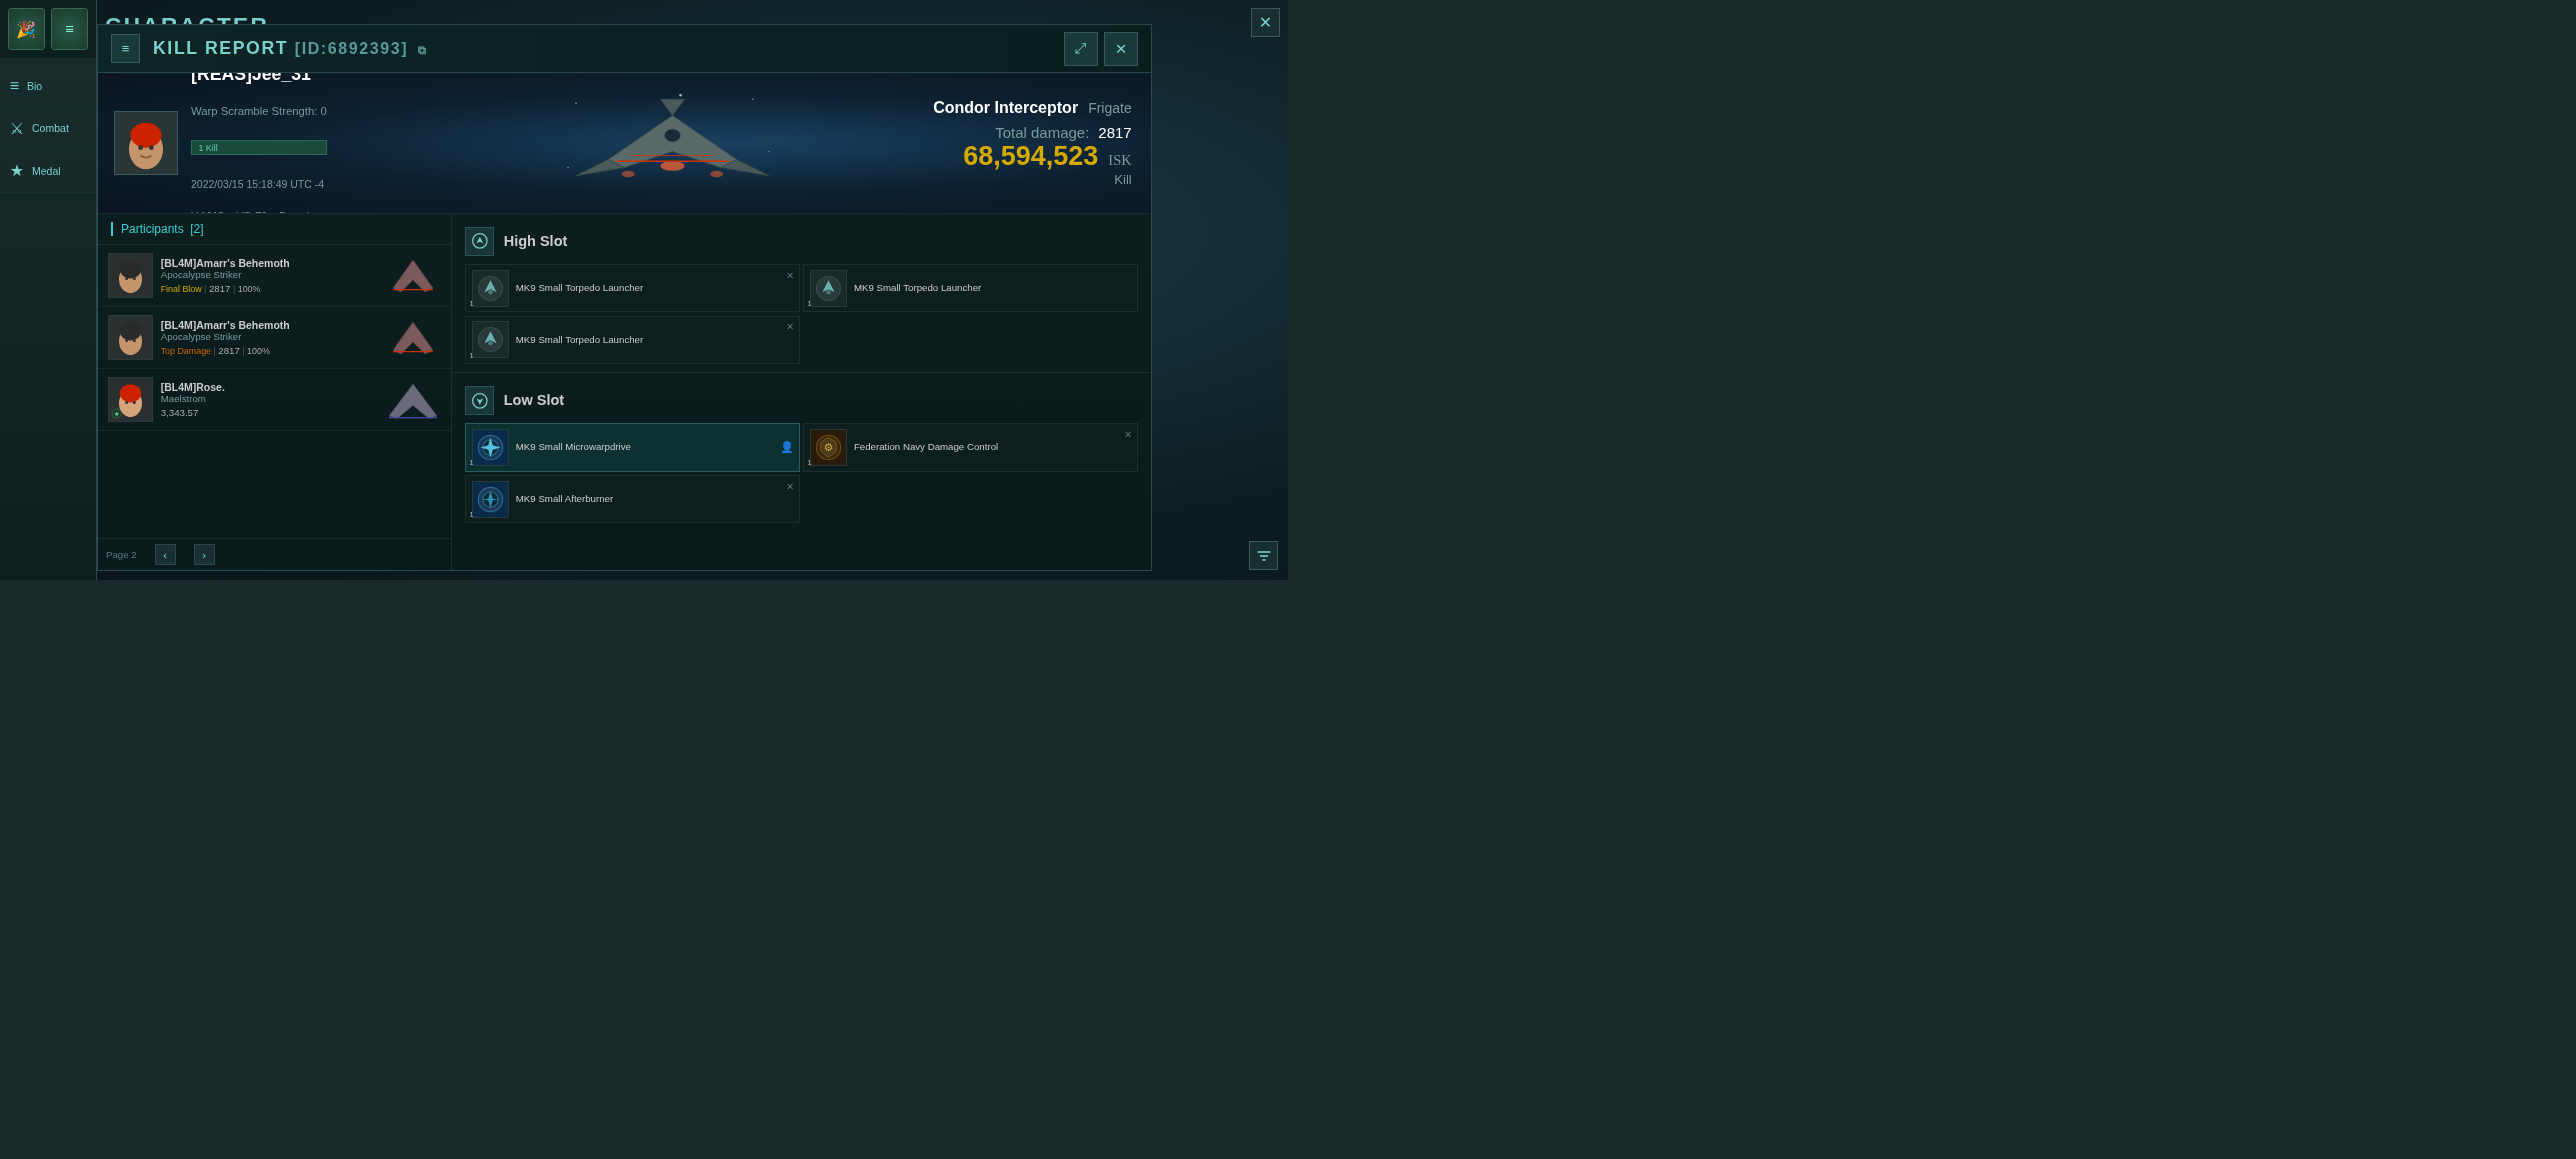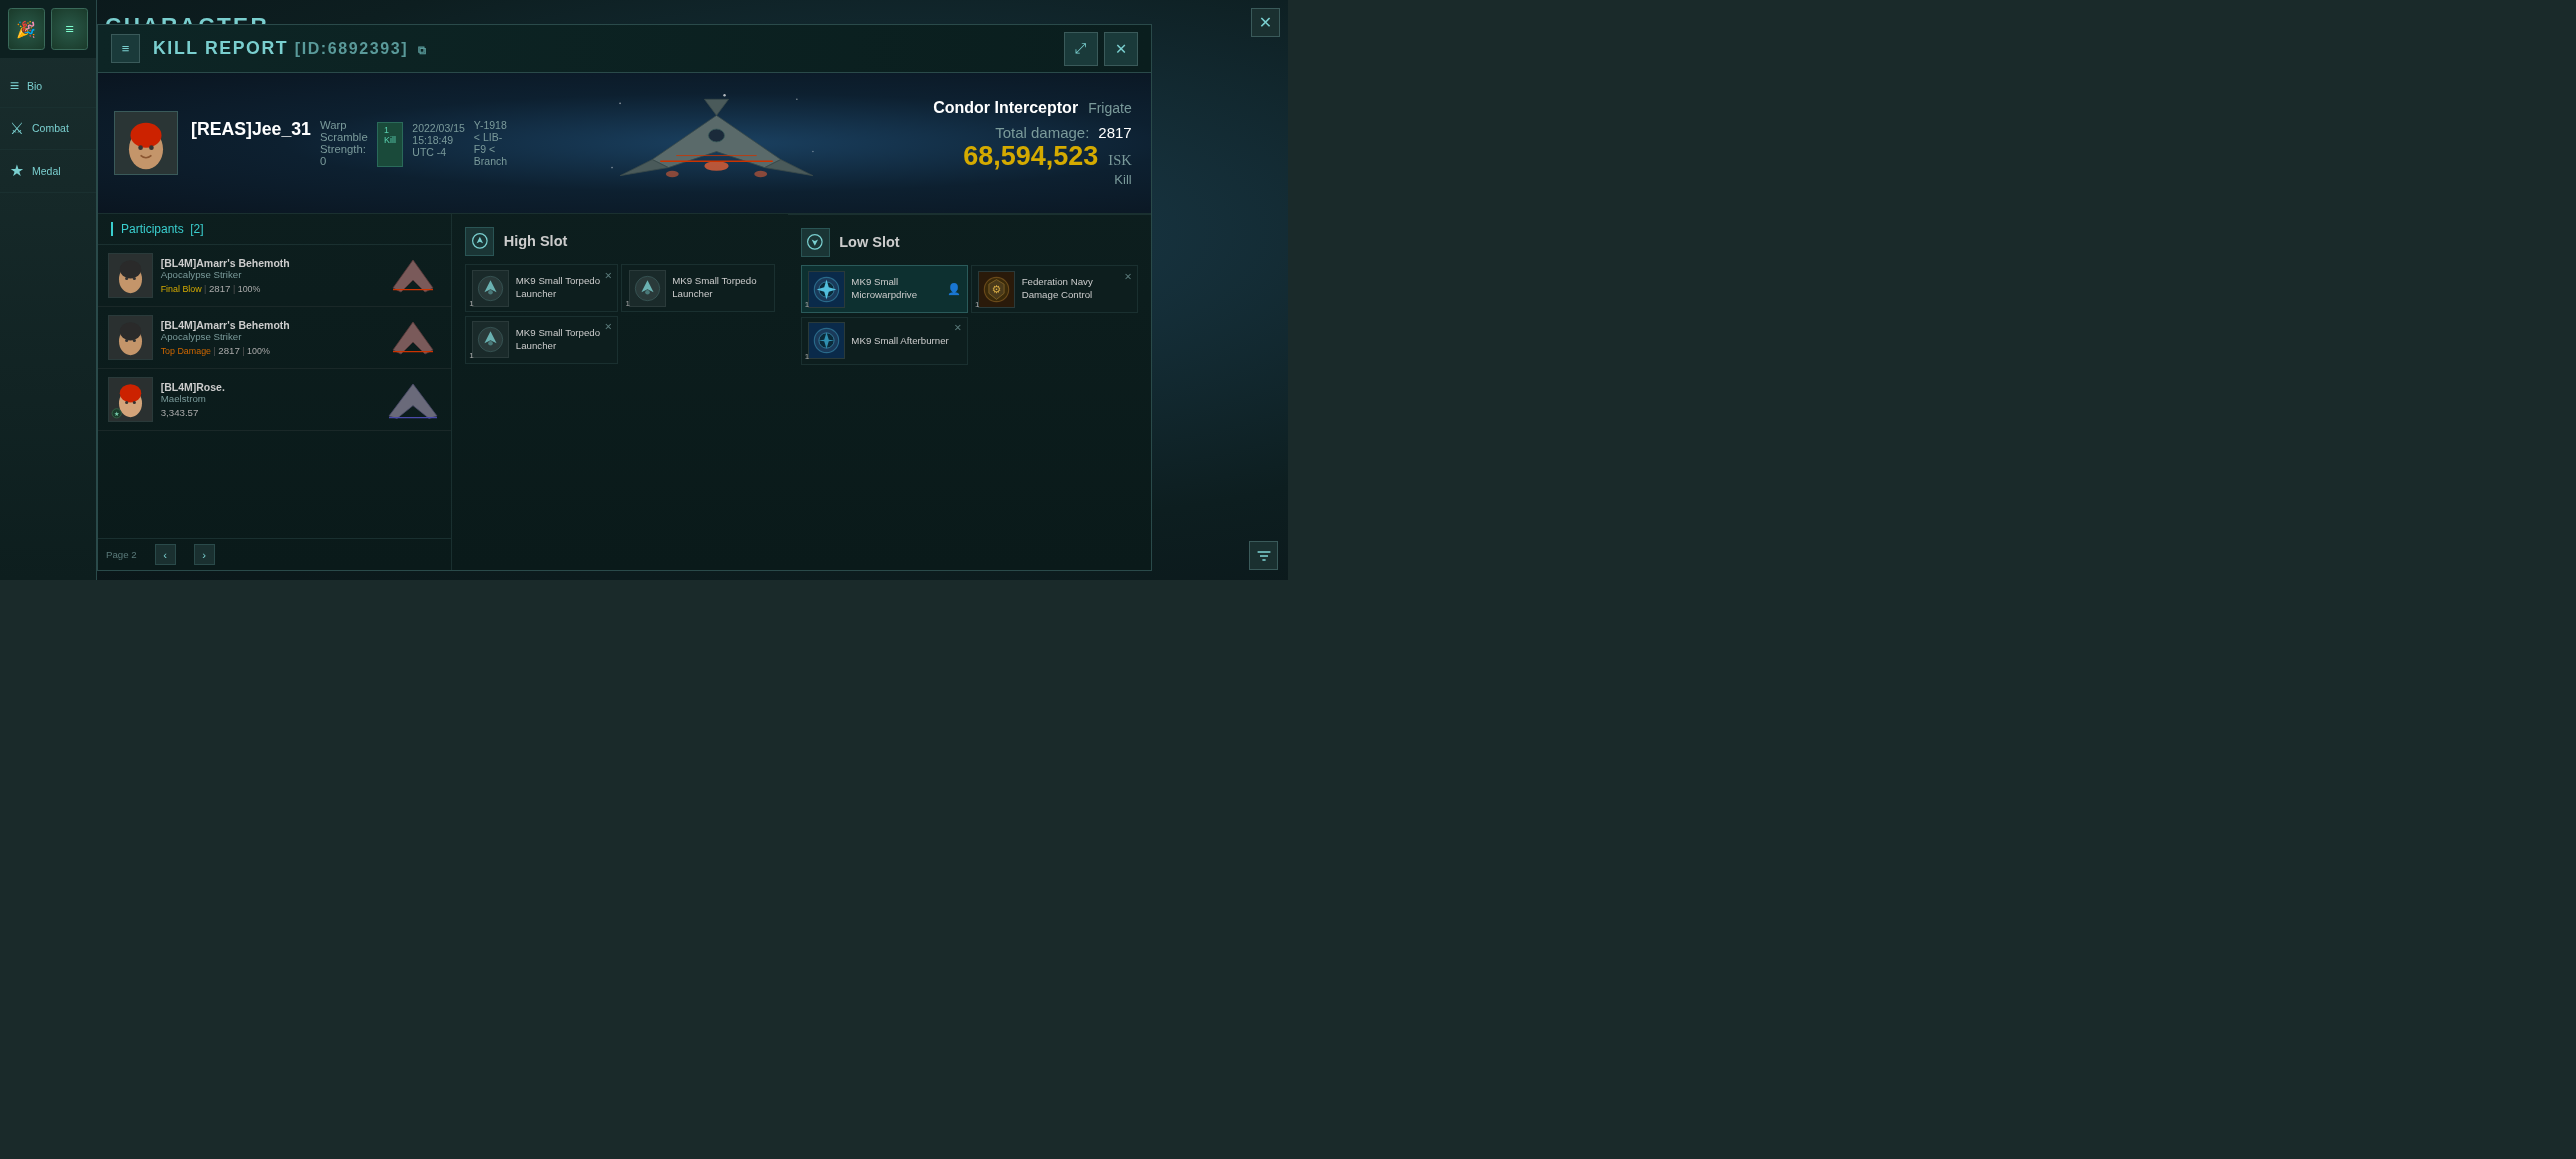--- a/index.html
+++ b/index.html
@@ -202,22 +202,22 @@
       width: 100%;
       height: 100%;
       background: linear-gradient(135deg, #3a4a4a 0%, #2a3535 40%, #1a2828 100%);
       display: flex;
       align-items: center;
       justify-content: center;
     }
 
     .victim-details {
       display: flex;
-      flex-direction: row;
-      gap: 9px;
+      flex-direction: column;
+      gap: 20px;
     }
 
     .victim-name {
       color: #ffffff;
       font-size: 17.7px;
       font-weight: bold;
     }
 
     .victim-stat {
       color: #7a9a9a;
@@ -413,21 +413,21 @@
       font-size: 11.3px;
       display: flex;
       align-items: center;
       justify-content: center;
     }
 
     
     .equipment-panel {
       flex: 1;
       display: flex;
-      flex-direction: row;
+      flex-direction: column;
       overflow-y: auto;
     }
 
     .slot-section {
       padding: 8px 13px;
     }
 
     .slot-header {
       display: flex;
       align-items: center;

